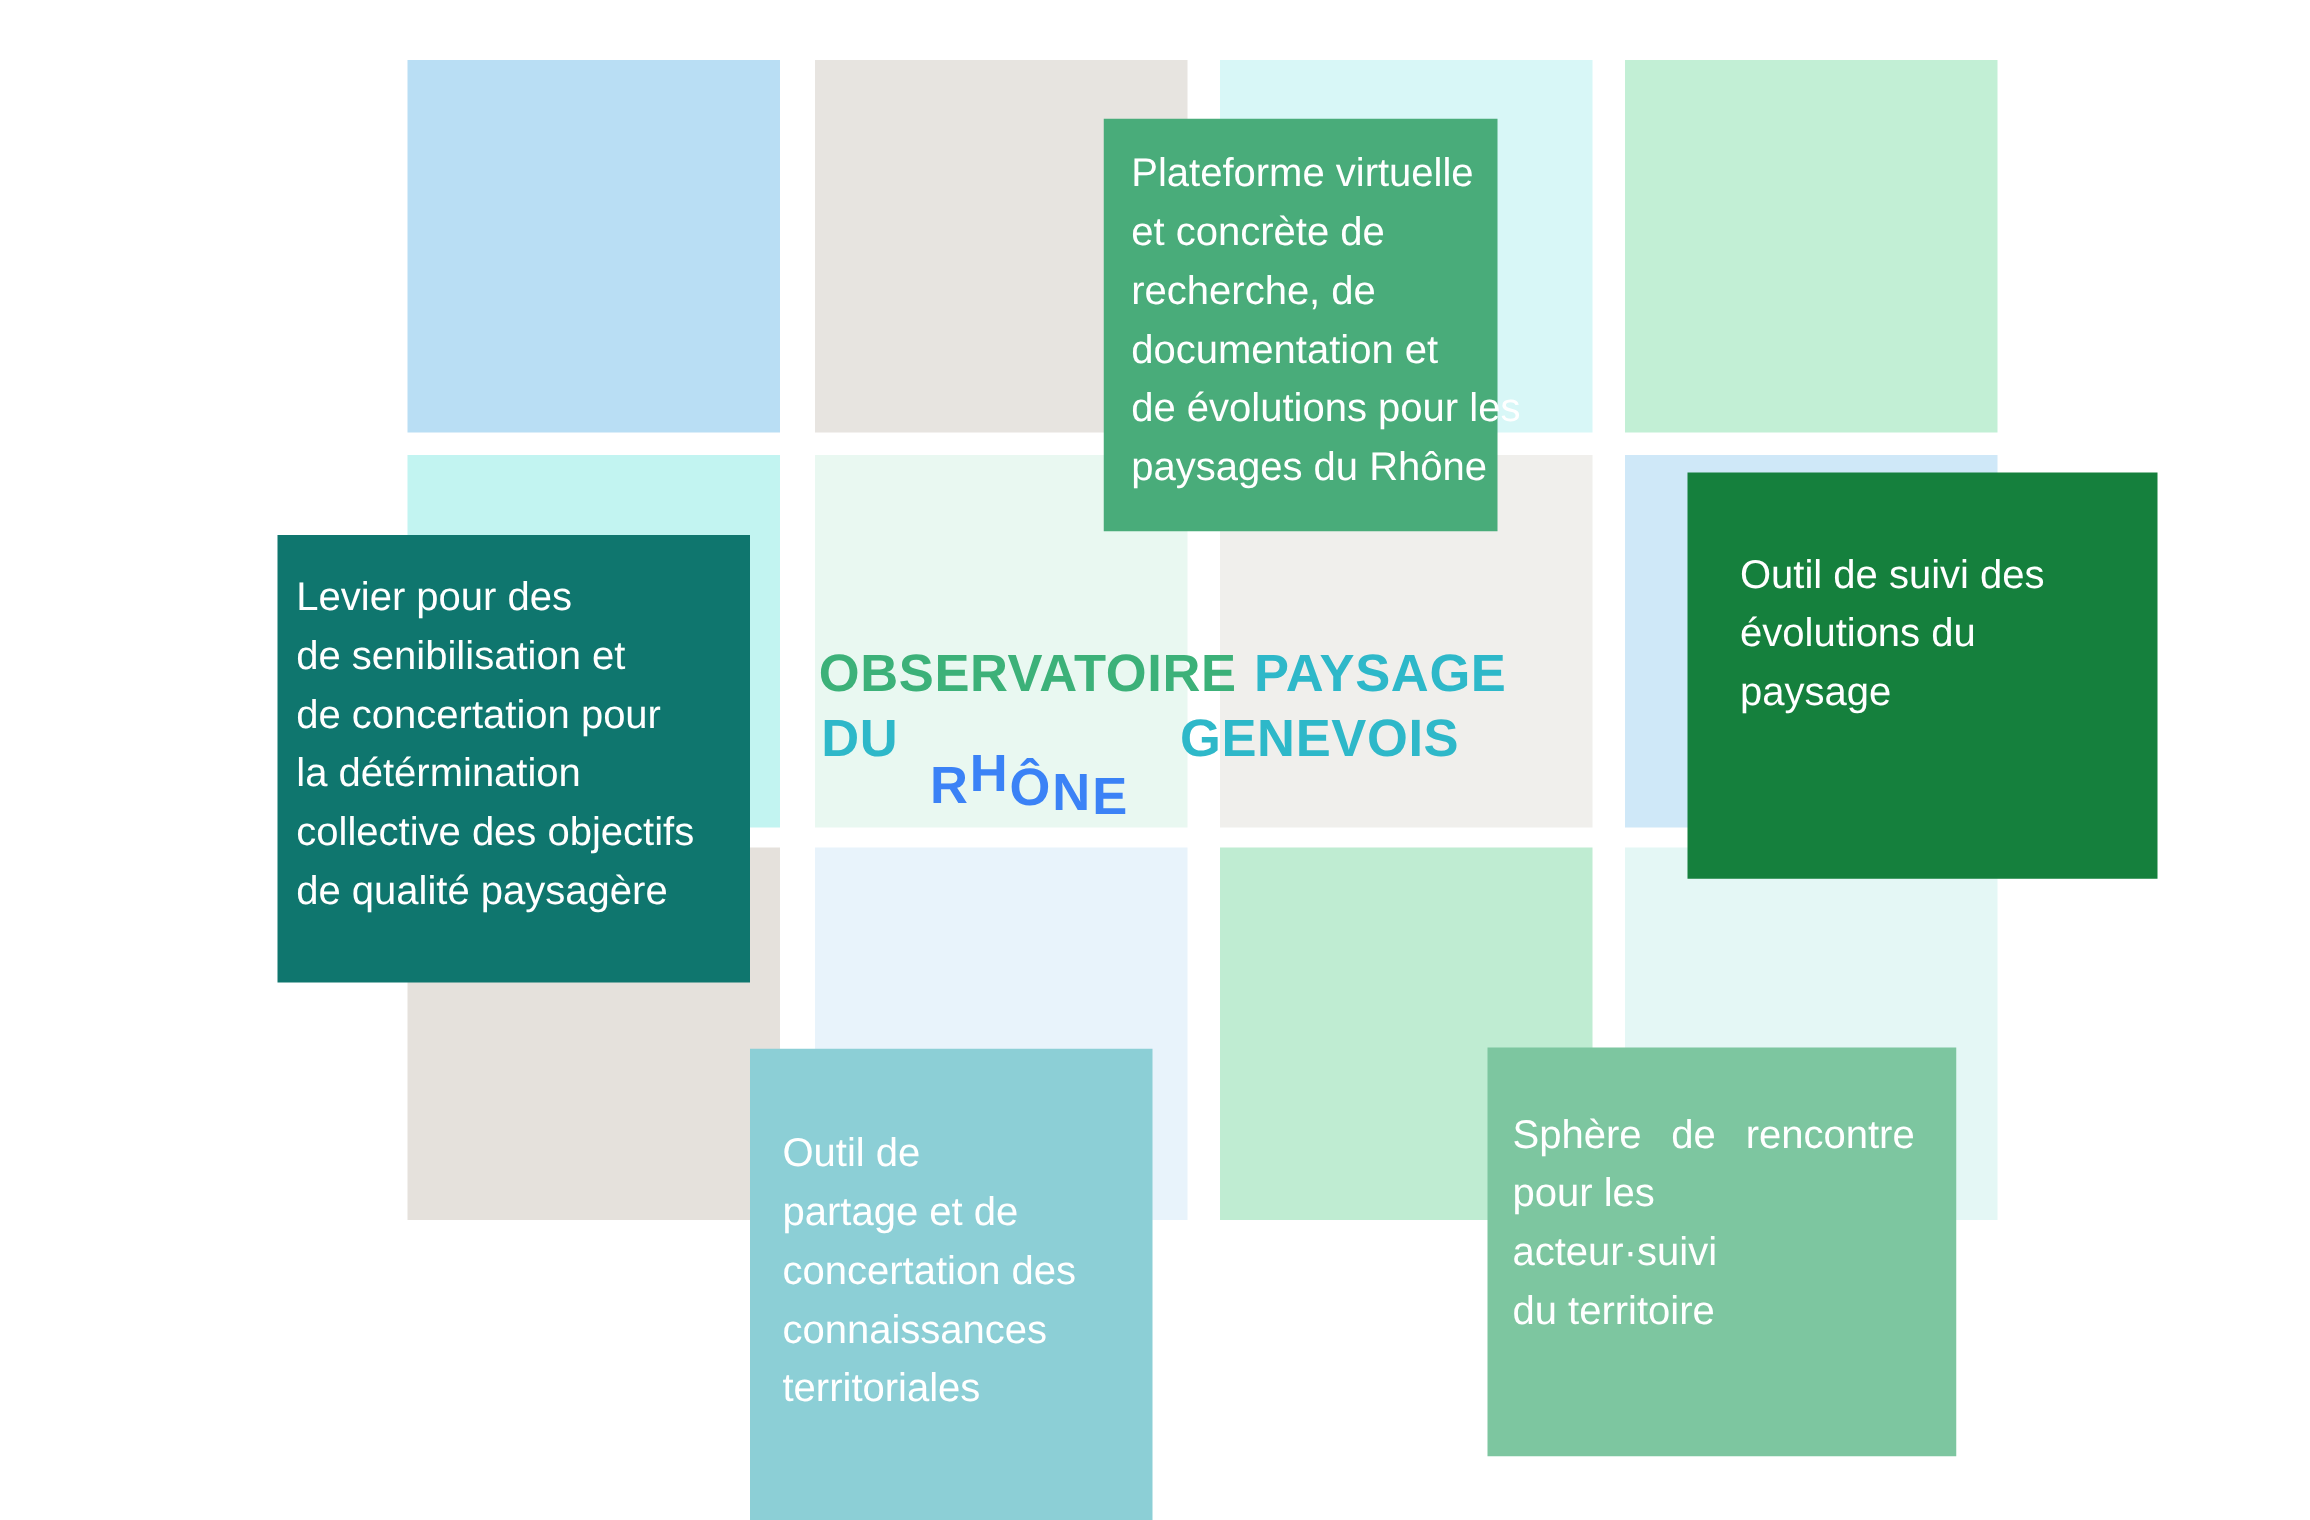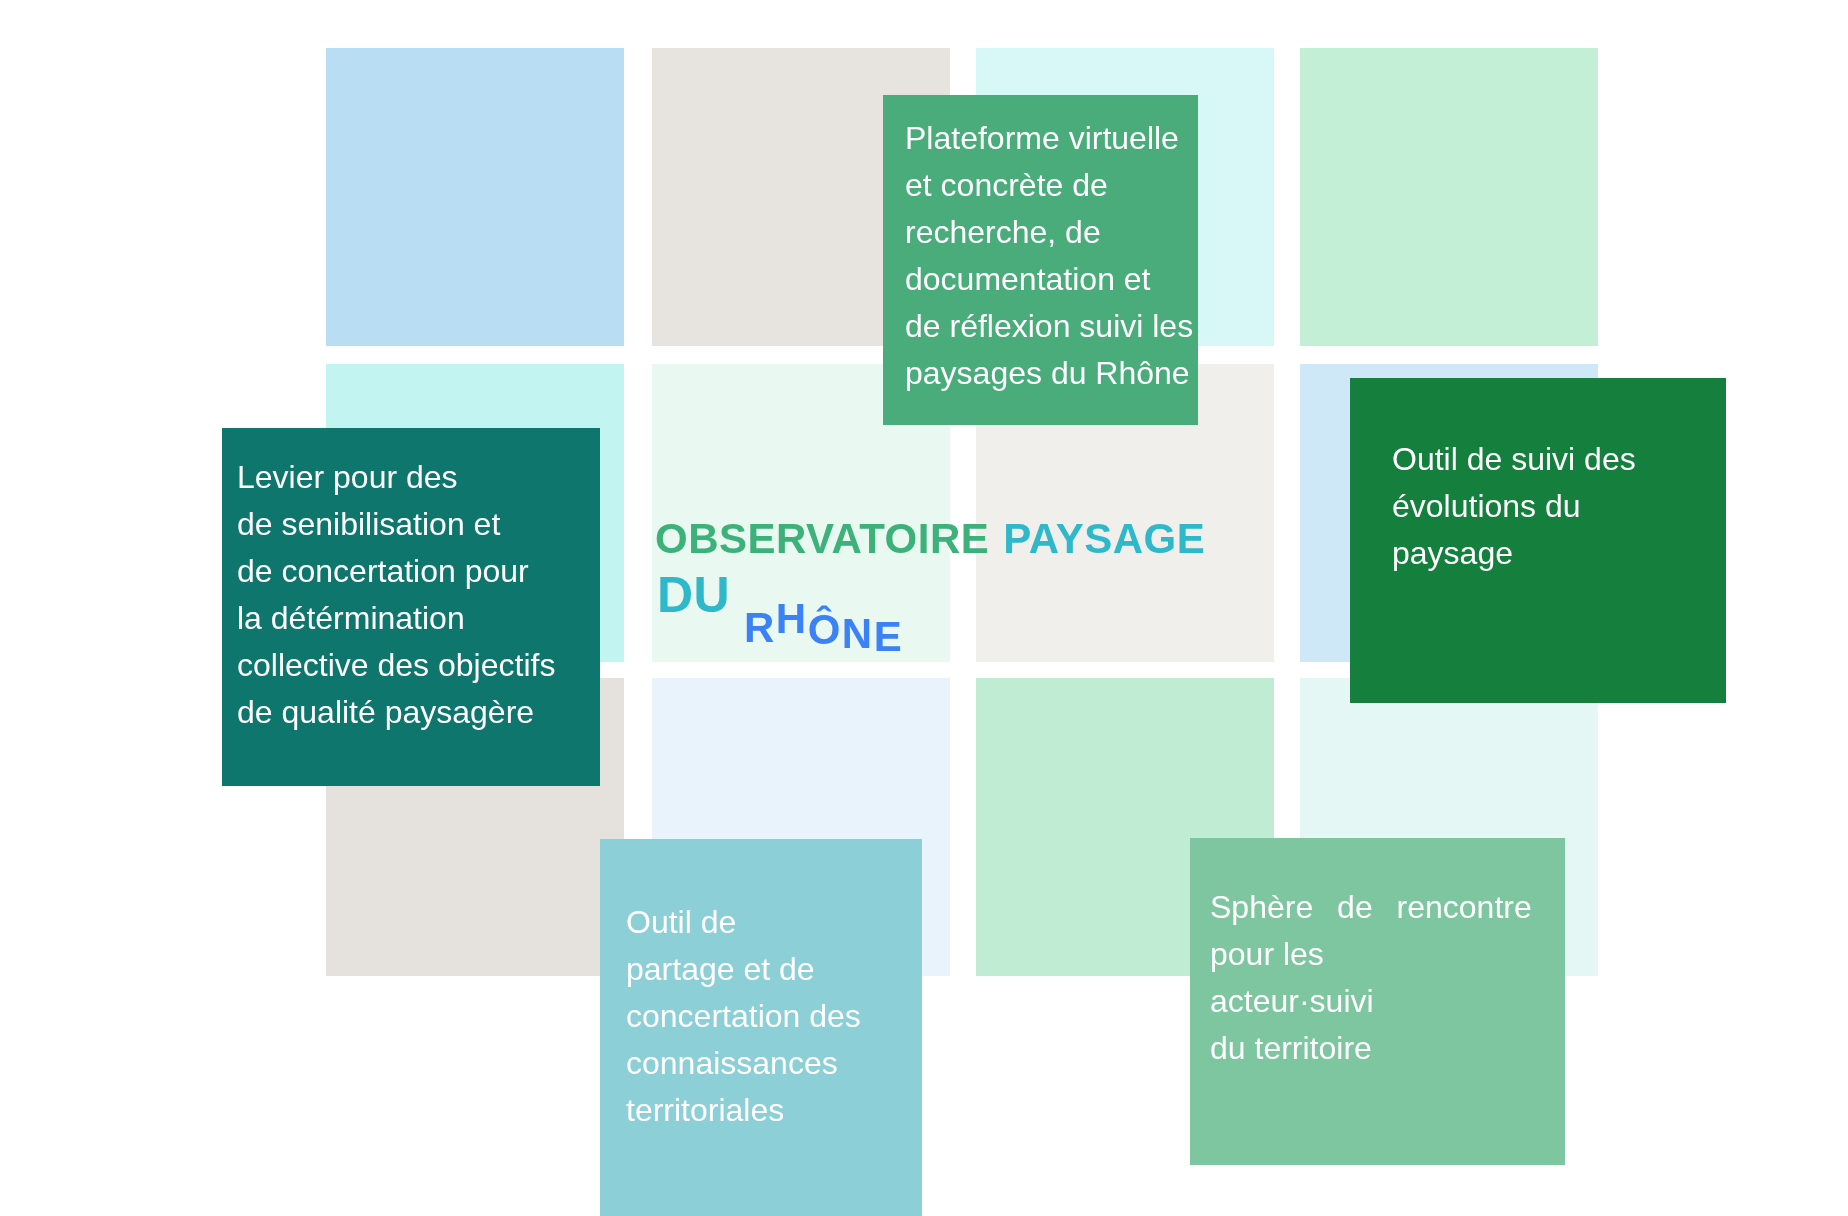--- a/index.html
+++ b/index.html
@@ -29,21 +29,21 @@
   .callout-levier{left:222px;top:428px;width:378px;height:358px;padding:26px 0 0 15px;}
   .callout-suivi{left:1350px;top:378px;width:376px;height:325px;padding:58px 0 0 42px;}
   .callout-partage{left:600px;top:839px;width:322px;height:415px;padding:60px 0 0 26px;}
   .callout-sphere{left:1190px;top:838px;width:375px;height:327px;padding:46px 0 0 20px;}
   .callout-sphere .line:first-child{word-spacing:15px;}
 
   
   .logo-part{position:absolute;font-weight:700;line-height:1;letter-spacing:.5px;white-space:nowrap;}
   .logo-line1{left:655px;top:518px;font-size:42px;}
   .logo-line1 .w2{margin-left:14px;}
-  .logo-du{left:657px;top:570px;font-size:50px;}
+  .logo-du{left:657px;top:570px;font-size:42px;}
   .logo-genevois{left:944px;top:570px;font-size:42px;}
   .logo-rhone{left:744px;top:570px;font-size:42px;letter-spacing:1.5px;}
   .logo-rhone span{display:inline-block;}
   .rl0{transform:translateY(37px);}
   .rl1{transform:translateY(28px);}
   .rl2{transform:translateY(39px);}
   .rl3{transform:translateY(43px);}
   .rl4{transform:translateY(46px);}
 </style>
 </head>
@@ -64,21 +64,21 @@
       <div class="tile r3 c2" style="background-color: rgb(232, 243, 251);"></div>
       <div class="tile r3 c3" style="background-color: rgb(191, 236, 210);"></div>
       <div class="tile r3 c4" style="background-color: rgb(228, 247, 245);"></div>
     </div>
 
   <div class="callout callout-plateforme" style="background-color: rgb(73, 172, 122);">
       <div class="line">Plateforme virtuelle</div>
       <div class="line">et concrète de</div>
       <div class="line">recherche, de</div>
       <div class="line">documentation et</div>
-      <div class="line">de réflexion suivi les</div>
+      <div class="line">de évolutions pour les</div>
       <div class="line">paysages du Rhône</div>
     </div>
 
   <div class="callout callout-levier" style="background-color: #0f766e;">
       <div class="line">Levier pour des</div>
       <div class="line">de senibilisation et</div>
       <div class="line">de concertation pour</div>
       <div class="line">la détérmination</div>
       <div class="line">collective des objectifs</div>
       <div class="line">de qualité paysagère</div>
@@ -106,14 +106,15 @@
     </div>
 
   <div class="logo-part logo-line1">
     <span class="w1" style="color: rgb(60, 177, 121);">OBSERVATOIRE</span><span class="w2" style="color: rgb(46, 184, 201);">PAYSAGE</span>
   </div>
 
   <div class="logo-part logo-du" style="color: rgb(46, 184, 201);">DU</div>
 
   <div class="logo-part logo-rhone" style="color: #3b82f6;"><span class="rl0">R</span><span class="rl1">H</span><span class="rl2">Ô</span><span class="rl3">N</span><span class="rl4">E</span></div>
 
+  <div class="logo-part logo-genevois" style="color: rgb(46, 184, 201);">GENEVOIS</div>
 
 </div>
 
 </body></html>

